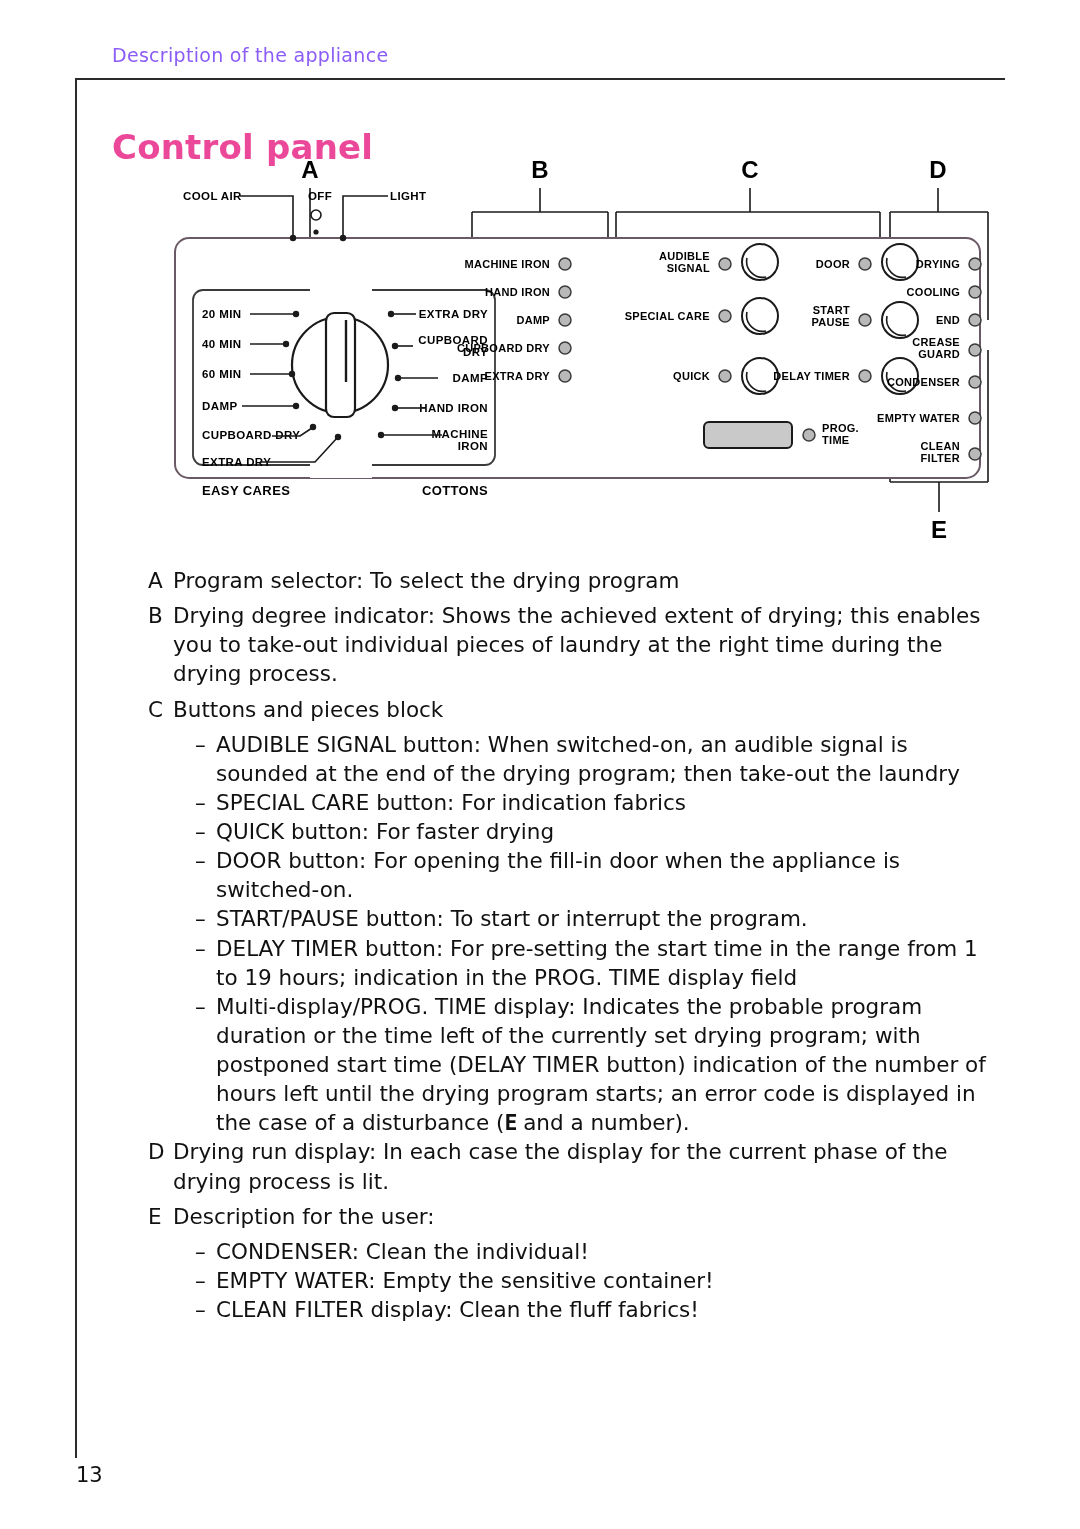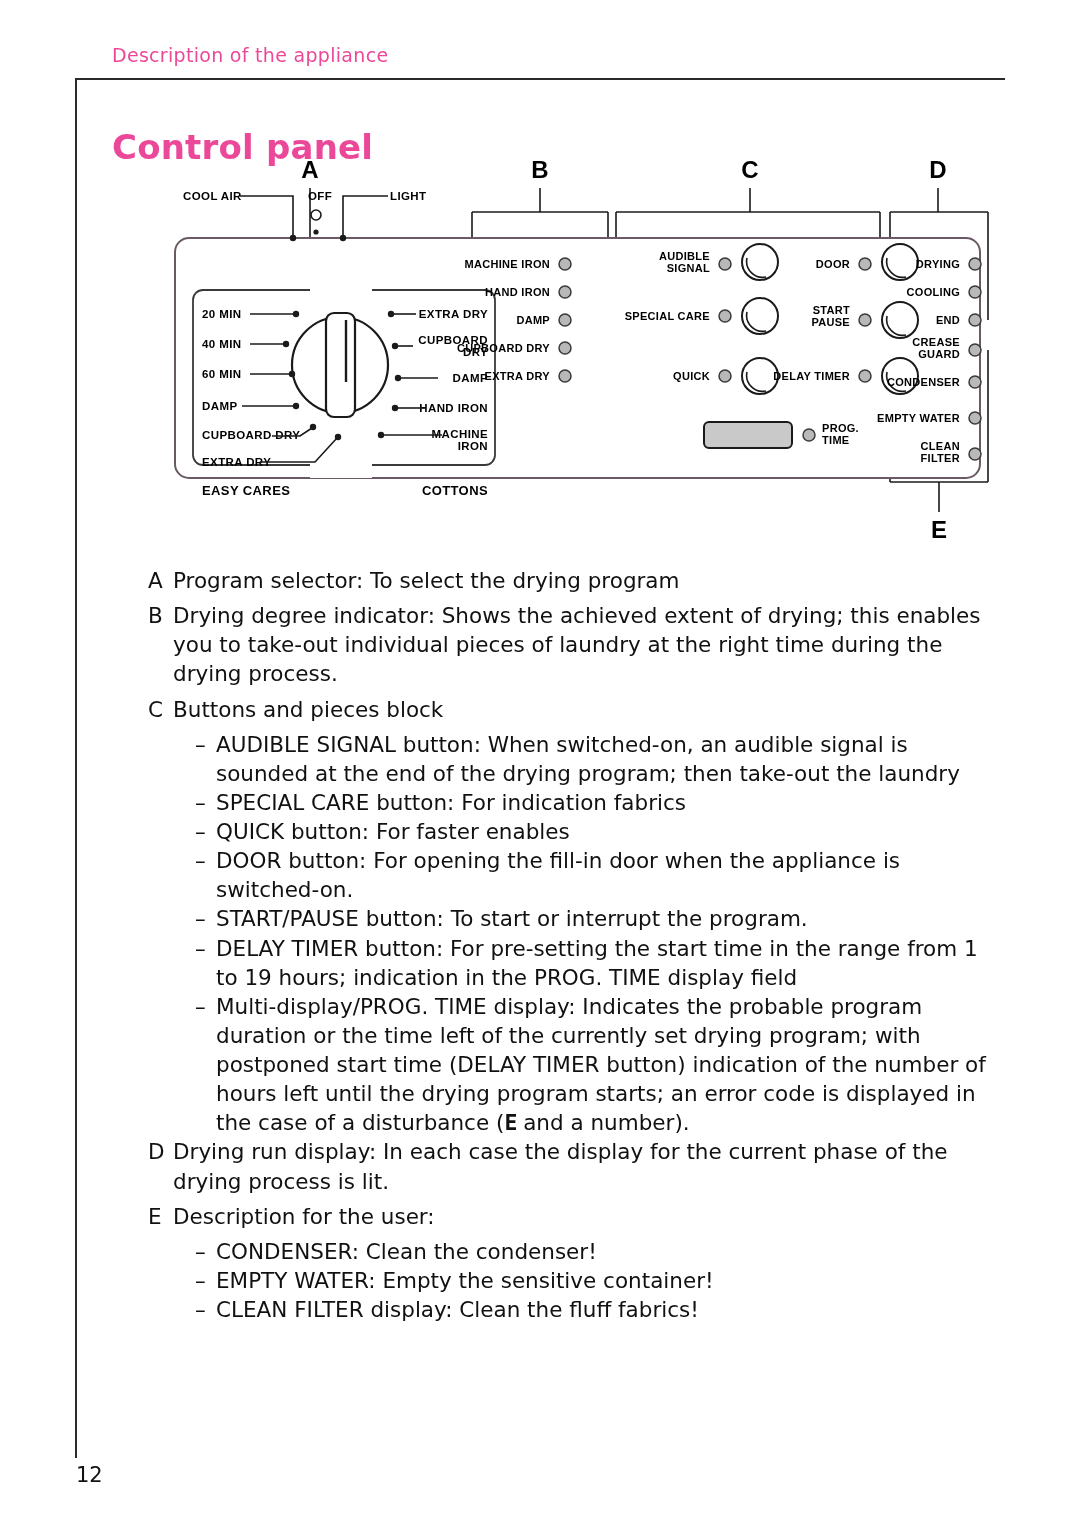--- a/index.html
+++ b/index.html
@@ -7,21 +7,21 @@
   body{
     width:1080px;height:1529px;position:relative;overflow:hidden;
     font-family:"Liberation Sans", sans-serif;color:#000;
     -webkit-font-smoothing:antialiased;
   }
 
   
   .header-text{
     position:absolute;left:112px;top:44px;
     font-family:"DejaVu Sans", sans-serif;
-    font-size:19px;letter-spacing:.3px;color:#ec4899;
+    font-size:19px;letter-spacing:.3px;color:#8b5cf6;
   }
   .header-rule{
     position:absolute;left:75px;top:78px;width:930px;height:0;
     border-top:2px solid #2b2b2b;
   }
   .left-rule{
     position:absolute;left:75px;top:78px;width:0;height:1380px;
     border-left:2px solid #2b2b2b;
   }
   .page-number{
@@ -54,21 +54,21 @@
   .sub .stxt{flex:1 1 auto;}
   .seg{font-family:"DejaVu Sans Mono", monospace;font-weight:bold;letter-spacing:-1px;}
 </style>
 </head>
 <body>
 
 <div class="header-text">Description of the appliance</div>
 <div class="header-rule"></div>
 <div class="left-rule"></div>
 <h1 class="page-title">Control panel</h1>
-<div class="page-number">12</div>
+<div class="page-number">13</div>
 
 <div class="diagram">
 <svg width="850" height="410" viewBox="0 0 850 410" xmlns="http://www.w3.org/2000/svg" font-family="Liberation Sans, sans-serif">
 
   <g stroke="#1a1a1a" stroke-width="1.6" fill="none">
 
     <line x1="160" y1="38" x2="160" y2="155"></line>
 
     <line x1="390" y1="38" x2="390" y2="62"></line>
     <path d="M 322 62 L 458 62"></path>
@@ -291,21 +291,21 @@
       <div class="sub">
         <span class="dash">–</span>
         <span class="stxt">AUDIBLE SIGNAL button: When switched-on, an audible signal is sounded at the end of the drying program; then take-out the laundry</span>
       </div>
       <div class="sub">
         <span class="dash">–</span>
         <span class="stxt">SPECIAL CARE button: For indication fabrics</span>
       </div>
       <div class="sub">
         <span class="dash">–</span>
-        <span class="stxt">QUICK button: For faster enables</span>
+        <span class="stxt">QUICK button: For faster drying</span>
       </div>
       <div class="sub">
         <span class="dash">–</span>
         <span class="stxt">DOOR button: For opening the fill-in door when the appliance is switched-on.</span>
       </div>
       <div class="sub">
         <span class="dash">–</span>
         <span class="stxt">START/PAUSE button: To start or interrupt the program.</span>
       </div>
       <div class="sub">
@@ -321,21 +321,21 @@
       <span class="marker">D</span>
       <span class="txt">Drying run display: In each case the display for the current phase of the drying process is lit.</span>
     </div>
     <div class="item">
       <span class="marker">E</span>
       <span class="txt">Description for the user:</span>
     </div>
     <div class="sub-list">
       <div class="sub">
         <span class="dash">–</span>
-        <span class="stxt">CONDENSER: Clean the condenser!</span>
+        <span class="stxt">CONDENSER: Clean the individual!</span>
       </div>
       <div class="sub">
         <span class="dash">–</span>
         <span class="stxt">EMPTY WATER: Empty the sensitive container!</span>
       </div>
       <div class="sub">
         <span class="dash">–</span>
         <span class="stxt">CLEAN FILTER display: Clean the fluff fabrics!</span>
       </div>
     </div>

